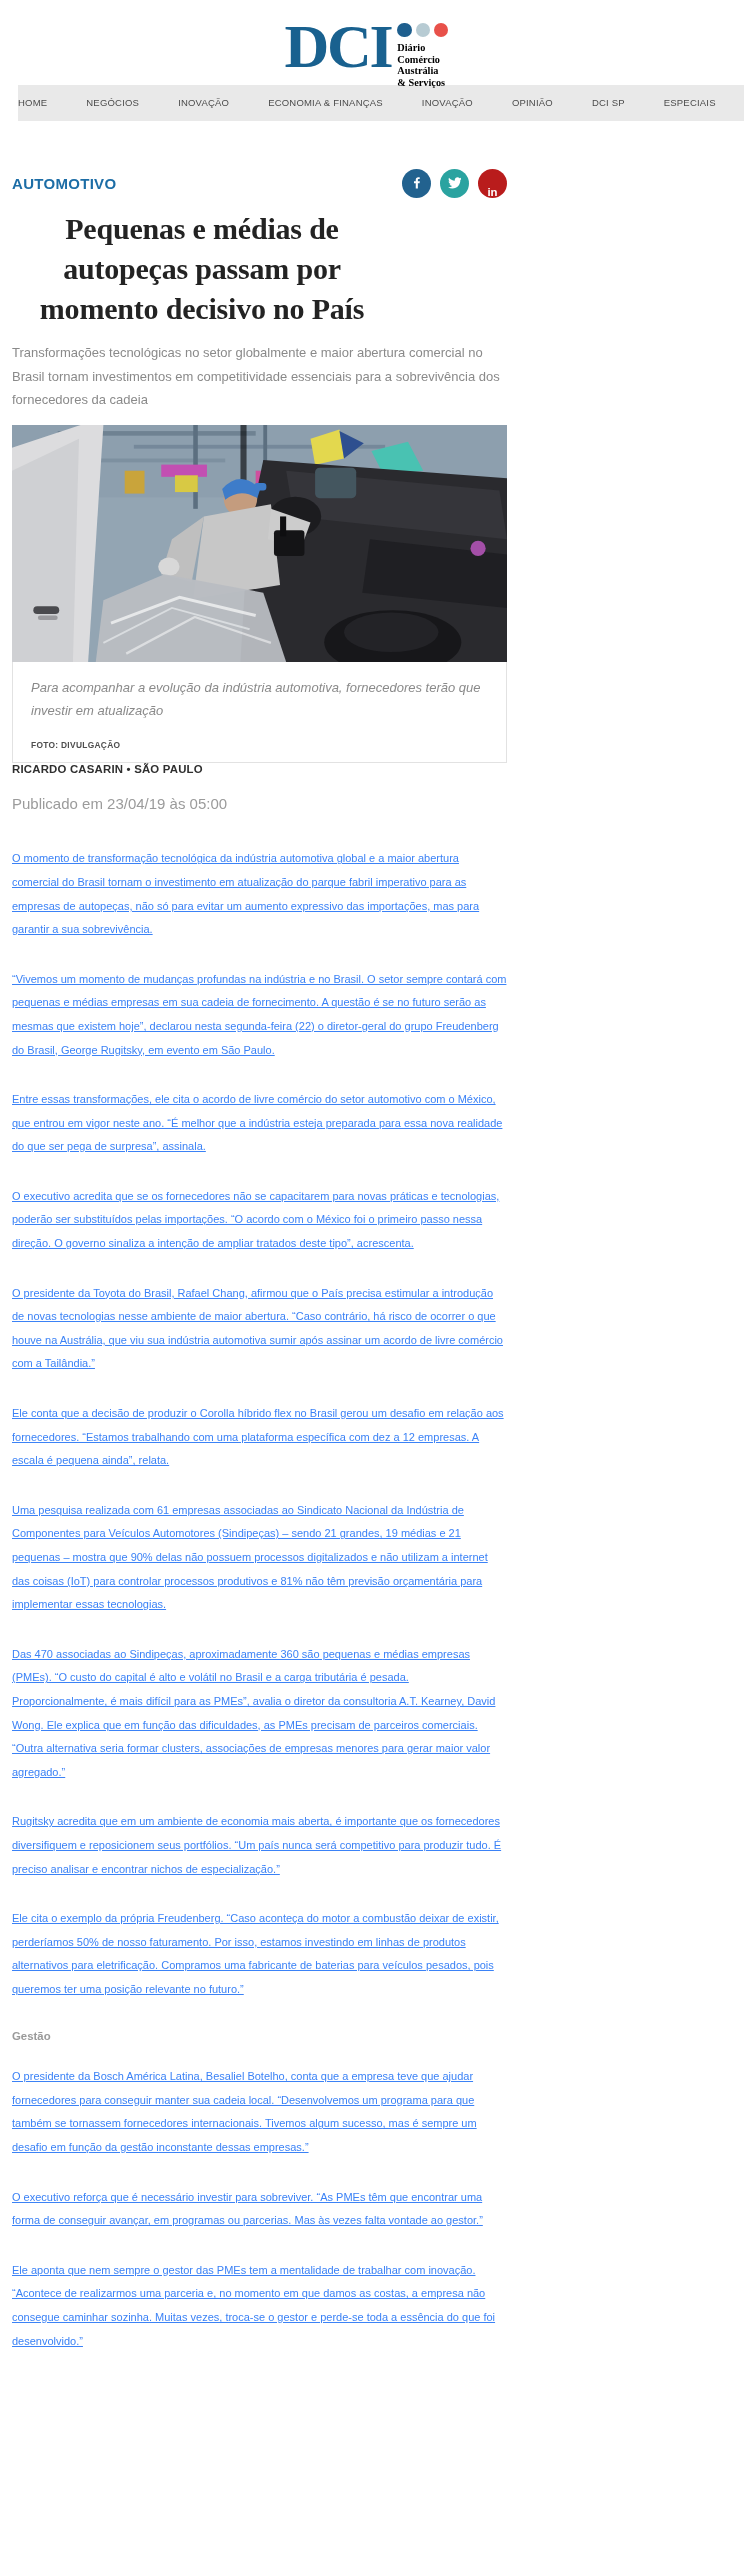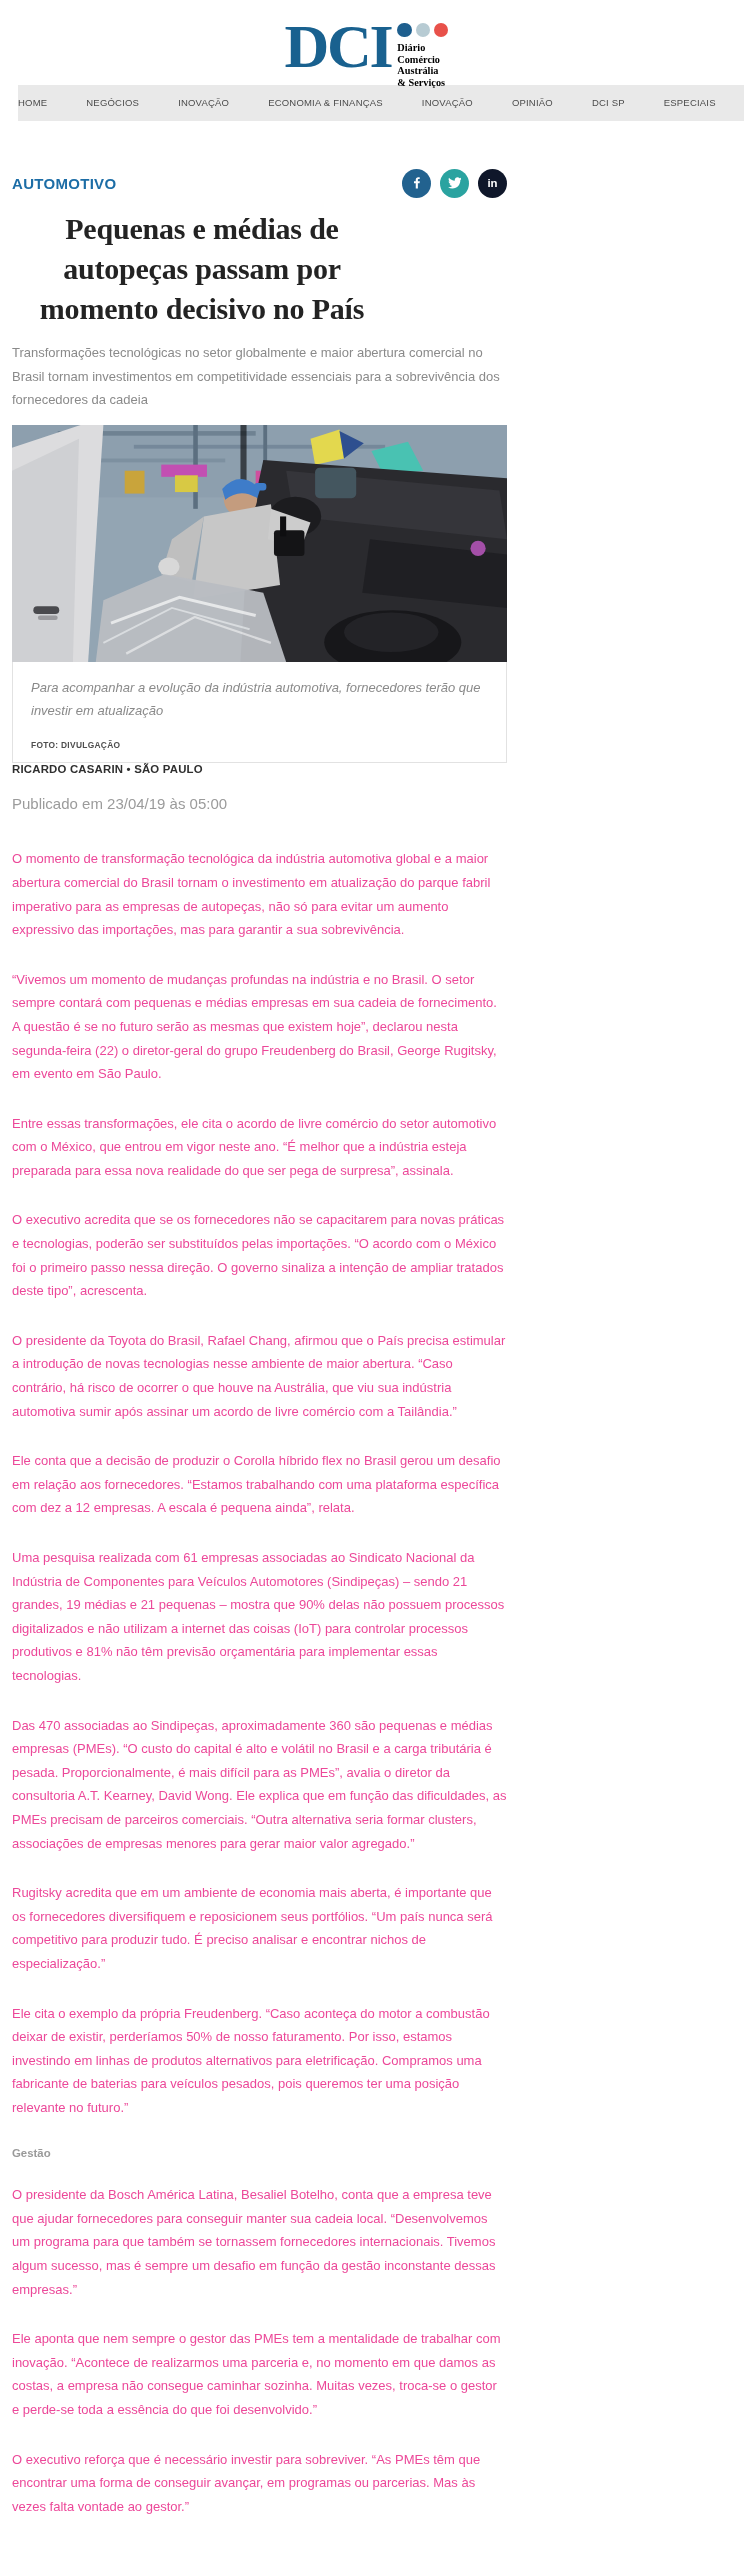--- a/index.html
+++ b/index.html
@@ -71,21 +71,21 @@
   .credit {
     margin-top:18px; font-size:8.4px; font-weight:bold;
     color:#4e4e4e; letter-spacing:0.3px;
   }
 
   .byline { font-size:11.4px; font-weight:bold; color:#2f2f2f; letter-spacing:0.2px; }
   .published { margin-top:20.5px; font-size:15px; color:#9b9b9b; }
 
   .body-text { margin-top:35px; padding-bottom:30px; }
   .t-paragraph {
-    font-size:13px; line-height:23.6px; color:#ec4899; margin-bottom:26px;
+    font-size:11px; line-height:23.6px; color:#3b82f6; margin-bottom:26px;text-decoration:underline;
   }
   .t-subheading {
     font-size:11.4px; line-height:16.7px; font-weight:bold; color:#9a9a9a; margin-bottom:21px;
   }
 </style>
 </head>
 <body>
 
 <div class="header">
   <div class="logo-wrap">
@@ -137,21 +137,21 @@
             </svg>
         </span>
       </span>
       <span class="share-btn" style="background-color: rgb(42, 163, 160);">
         <span>
           <svg viewBox="0 0 24 24">
               <path d="M24 4.6c-.9.4-1.8.6-2.8.8 1-.6 1.8-1.6 2.2-2.7-1 .6-2 1-3.1 1.2C19.4 2.9 18.1 2.3 16.7 2.3c-2.7 0-4.9 2.2-4.9 4.9 0 .4 0 .8.1 1.1-4.1-.2-7.7-2.2-10.1-5.1-.4.7-.7 1.6-.7 2.5 0 1.7.9 3.2 2.2 4.1-.8 0-1.6-.2-2.2-.6v.1c0 2.4 1.7 4.4 3.9 4.8-.4.1-.8.2-1.3.2-.3 0-.6 0-.9-.1.6 2 2.4 3.4 4.6 3.4-1.7 1.3-3.8 2.1-6.1 2.1-.4 0-.8 0-1.2-.1 2.2 1.4 4.8 2.2 7.5 2.2 9.1 0 14-7.5 14-14v-.6c1-.7 1.8-1.6 2.5-2.6z" fill="#ffffff"></path>
             </svg>
         </span>
       </span>
-      <span class="share-btn" style="background-color: #0f172a;">
+      <span class="share-btn" style="background-color: #b91c1c; align-items: flex-end;">
         <span class="in-txt">in</span>
       </span>
     </div>
   </div>
 
   <h1 class="headline">Pequenas e médias de autopeças passam por momento decisivo no País</h1>
 
   <p class="subtitle">Transformações tecnológicas no setor globalmente e maior abertura comercial no Brasil tornam investimentos em competitividade essenciais para a sobrevivência dos fornecedores da cadeia</p>
 
   <div class="figure">
@@ -235,19 +235,19 @@
       <p class="t-paragraph">Das 470 associadas ao Sindipeças, aproximadamente 360 são pequenas e médias empresas (PMEs). “O custo do capital é alto e volátil no Brasil e a carga tributária é pesada. Proporcionalmente, é mais difícil para as PMEs”, avalia o diretor da consultoria A.T. Kearney, David Wong. Ele explica que em função das dificuldades, as PMEs precisam de parceiros comerciais. “Outra alternativa seria formar clusters, associações de empresas menores para gerar maior valor agregado.”</p>
 
       <p class="t-paragraph">Rugitsky acredita que em um ambiente de economia mais aberta, é importante que os fornecedores diversifiquem e reposicionem seus portfólios. “Um país nunca será competitivo para produzir tudo. É preciso analisar e encontrar nichos de especialização.”</p>
 
       <p class="t-paragraph">Ele cita o exemplo da própria Freudenberg. “Caso aconteça do motor a combustão deixar de existir, perderíamos 50% de nosso faturamento. Por isso, estamos investindo em linhas de produtos alternativos para eletrificação. Compramos uma fabricante de baterias para veículos pesados, pois queremos ter uma posição relevante no futuro.”</p>
 
       <p class="t-subheading">Gestão</p>
 
       <p class="t-paragraph">O presidente da Bosch América Latina, Besaliel Botelho, conta que a empresa teve que ajudar fornecedores para conseguir manter sua cadeia local. “Desenvolvemos um programa para que também se tornassem fornecedores internacionais. Tivemos algum sucesso, mas é sempre um desafio em função da gestão inconstante dessas empresas.”</p>
 
+      <p class="t-paragraph">O executivo reforça que é necessário investir para sobreviver. “As PMEs têm que encontrar uma forma de conseguir avançar, em programas ou parcerias. Mas às vezes falta vontade ao gestor.”</p>
+
       <p class="t-paragraph">Ele aponta que nem sempre o gestor das PMEs tem a mentalidade de trabalhar com inovação. “Acontece de realizarmos uma parceria e, no momento em que damos as costas, a empresa não consegue caminhar sozinha. Muitas vezes, troca-se o gestor e perde-se toda a essência do que foi desenvolvido.”</p>
-
-      <p class="t-paragraph">O executivo reforça que é necessário investir para sobreviver. “As PMEs têm que encontrar uma forma de conseguir avançar, em programas ou parcerias. Mas às vezes falta vontade ao gestor.”</p>
     </div>
 
 </div>
 
 
 </body></html>

